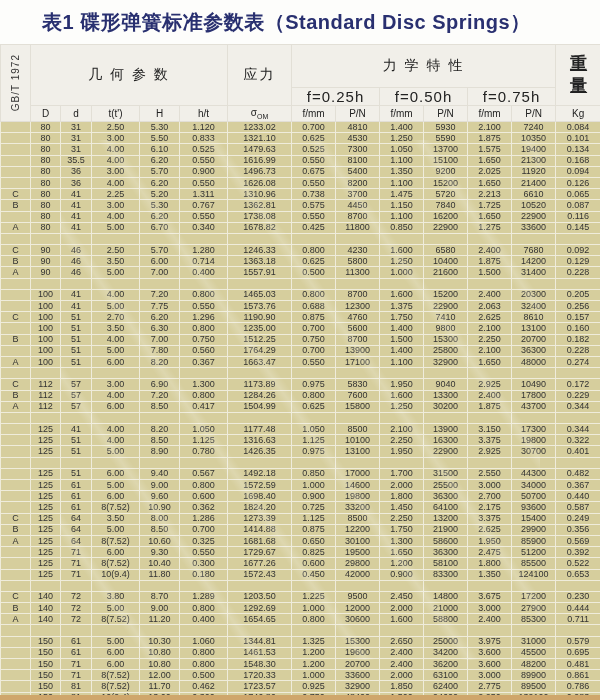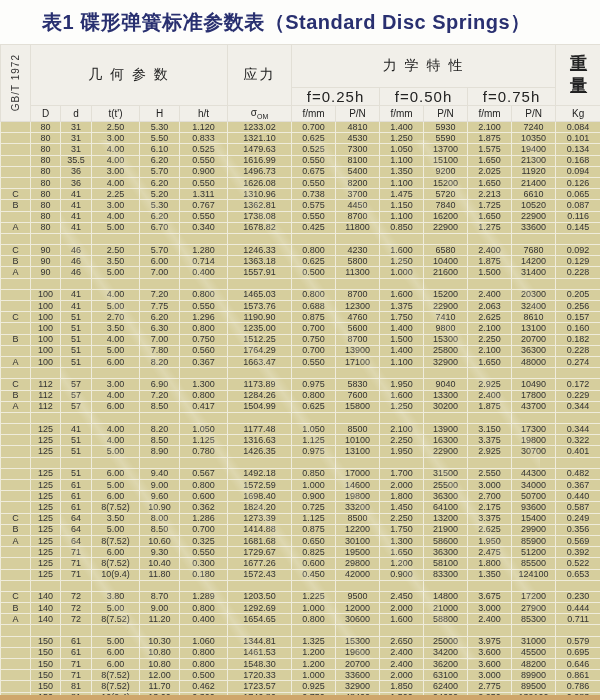--- a/index.html
+++ b/index.html
@@ -905,21 +905,21 @@
         <td data-name="cell">6.00</td>
         <td data-name="cell">10.80</td>
         <td data-name="cell">0.800</td>
         <td data-name="cell">1548.30</td>
         <td data-name="cell">1.200</td>
         <td data-name="cell">20700</td>
         <td data-name="cell">2.400</td>
         <td data-name="cell">36200</td>
         <td data-name="cell">3.600</td>
         <td data-name="cell">48200</td>
-        <td data-name="cell">0.646</td>
+        <td data-name="cell">0.481</td>
       </tr>
       <tr data-name="table-row">
         <td data-name="row-group-label"></td>
         <td data-name="cell">150</td>
         <td data-name="cell">71</td>
         <td data-name="cell">8(7.52)</td>
         <td data-name="cell">12.00</td>
         <td data-name="cell">0.500</td>
         <td data-name="cell">1720.33</td>
         <td data-name="cell">1.000</td>

